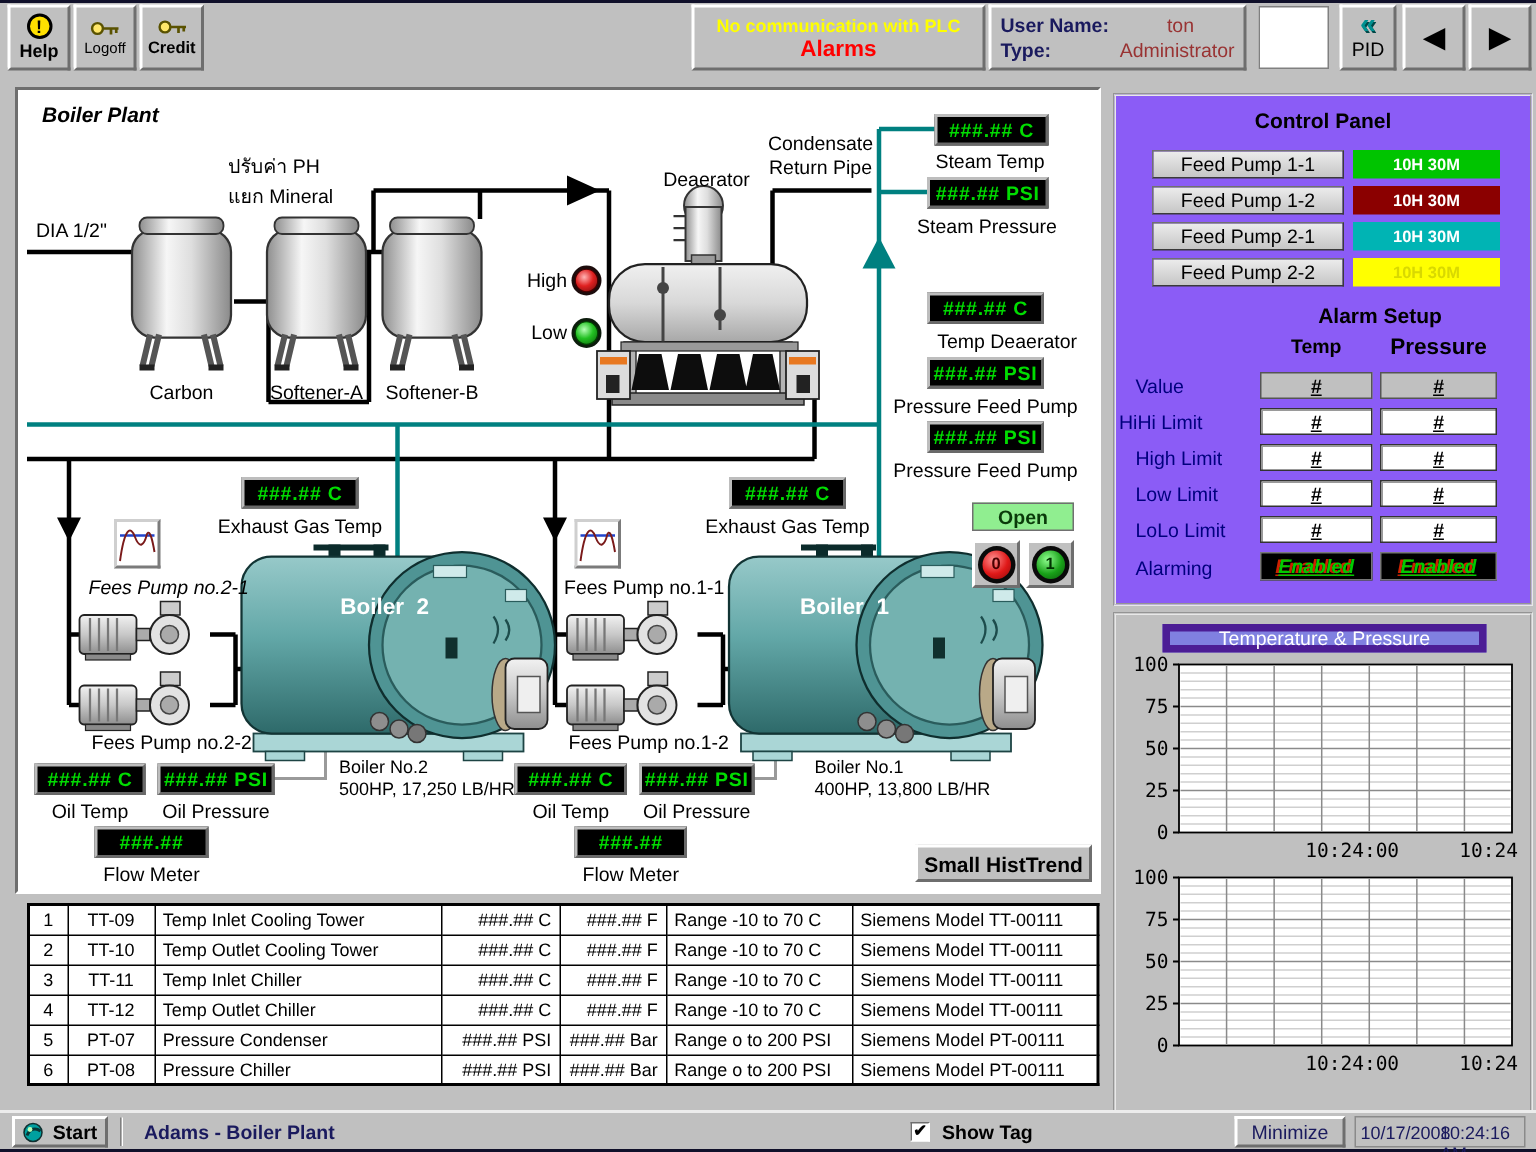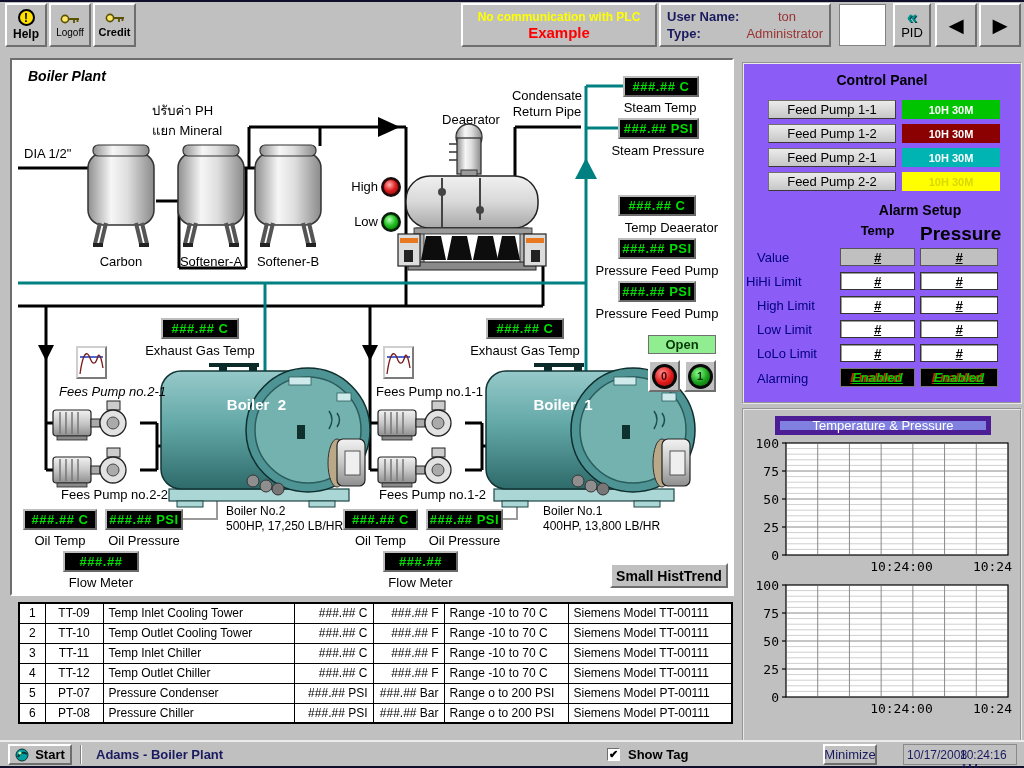--- a/index.html
+++ b/index.html
@@ -62,21 +62,21 @@
   </div>
   <div class="abs raised btn tbbtn" style="left:93px;top:3px;width:43px;height:44px;">
     <svg width="20" height="13" viewBox="0 0 20 13">
         <circle cx="5" cy="6" r="3.6" fill="#ffe76a" stroke="#5a5200" stroke-width="1.6"></circle>
         <path d="M9 6 H19 M14 6 V10 M17.5 6 V9" fill="none" stroke="#5a5200" stroke-width="1.8"></path>
       </svg>
     <span style="font-size:11px;font-weight:bold;">Credit</span>
   </div>
   <div class="abs raised" style="left:461px;top:3px;width:196px;height:44px;text-align:center;">
     <div style="color:#ffff00;font-weight:bold;font-size:12px;margin-top:5px;">No communication with PLC</div>
-    <div style="color:#ff0000;font-weight:bold;font-size:15px;">Example</div>
+    <div style="color:#ff0000;font-weight:bold;font-size:15px;">Alarms</div>
   </div>
   <div class="abs raised" style="left:659px;top:3px;width:172px;height:44px;font-size:13px;">
     <div style="display:flex;margin:4px 6px 0 6px;">
       <span class="navy" style="width:84px;font-weight:bold;">User Name:</span>
       <span class="maroon" style="flex:1;text-align:center;">ton</span>
     </div>
     <div style="display:flex;margin:2px 6px 0 6px;">
       <span class="navy" style="width:84px;font-weight:bold;">Type:</span>
       <span class="maroon" style="flex:1;text-align:center;">Administrator</span>
     </div>
@@ -340,21 +340,21 @@
   <div class="abs timer" style="left: 158px; top: 36px; width: 98px; height: 19px; background: rgb(0, 196, 0); color: rgb(255, 255, 255);">10H 30M</div>
   <div class="abs cpbtn" style="left:24px;top:60px;width:128px;height:19px;">Feed Pump 1-2</div>
   <div class="abs timer" style="left: 158px; top: 60px; width: 98px; height: 19px; background: rgb(139, 0, 0); color: rgb(255, 255, 255);">10H 30M</div>
   <div class="abs cpbtn" style="left:24px;top:84px;width:128px;height:19px;">Feed Pump 2-1</div>
   <div class="abs timer" style="left: 158px; top: 84px; width: 98px; height: 19px; background: rgb(0, 180, 180); color: rgb(255, 255, 255);">10H 30M</div>
   <div class="abs cpbtn" style="left:24px;top:108px;width:128px;height:19px;">Feed Pump 2-2</div>
   <div class="abs timer" style="left: 158px; top: 108px; width: 98px; height: 19px; background: rgb(255, 255, 0); color: rgb(217, 217, 0);">10H 30M</div>
 
   <div class="abs" style="left:96px;top:138px;width:160px;text-align:center;font-weight:bold;font-size:14px;">Alarm Setup</div>
   <div class="abs" style="left:96px;top:159px;width:75px;text-align:center;font-weight:bold;font-size:13px;">Temp</div>
-  <div class="abs" style="left:176px;top:159px;width:78px;text-align:center;font-weight:bold;font-size:19px;">Pressure</div>
+  <div class="abs" style="left:176px;top:159px;width:78px;text-align:center;font-weight:bold;font-size:15px;">Pressure</div>
 
   <div class="abs alabel" style="left:13px;top:186px;">Value</div>
   <div class="abs abox gray" style="left:96px;top:184px;width:75px;height:18px;">#</div>
   <div class="abs abox gray" style="left:176px;top:184px;width:78px;height:18px;">#</div>
 
   <div class="abs alabel" style="left:2px;top:210px;">HiHi Limit</div>
   <div class="abs abox white" style="left:96px;top:208px;width:75px;height:18px;">#</div>
   <div class="abs abox white" style="left:176px;top:208px;width:78px;height:18px;">#</div>
 
   <div class="abs alabel" style="left:13px;top:234px;">High Limit</div>
@@ -536,18 +536,18 @@
         <circle cx="5" cy="5" r="1.6" fill="#b8ffb8"></circle>
       </svg>
     <span>Start</span>
   </div>
   <div class="abs" style="left:80px;top:3px;width:2px;height:19px;border-left:1px solid #808080;border-right:1px solid #fff;"></div>
   <div class="abs navy" style="left:96px;top:5px;font-weight:bold;font-size:13px;">Adams - Boiler Plant</div>
   <div class="abs" style="left:607px;top:5px;display:flex;gap:8px;align-items:center;">
     <span class="checkbox">✔</span>
     <span style="font-weight:bold;font-size:13px;">Show Tag</span>
   </div>
-  <div class="abs raised btn navy" style="left:823px;top:2px;width:54px;height:21px;font-size:13px;">Minimize</div>
+  <div class="abs raised btn navy" style="left:823px;top:2px;width:74px;height:21px;font-size:13px;">Minimize</div>
   <div class="abs" style="left:903px;top:2px;width:114px;height:21px;border:1px solid #8a8a8a;">
     <span class="abs navy" style="left:3px;top:3px;font-size:12px;">10/17/2008</span>
     <span class="abs navy" style="left:56px;top:3px;font-size:12px;">10:24:16 AM</span>
   </div>
 </div>
 
 </body></html>

